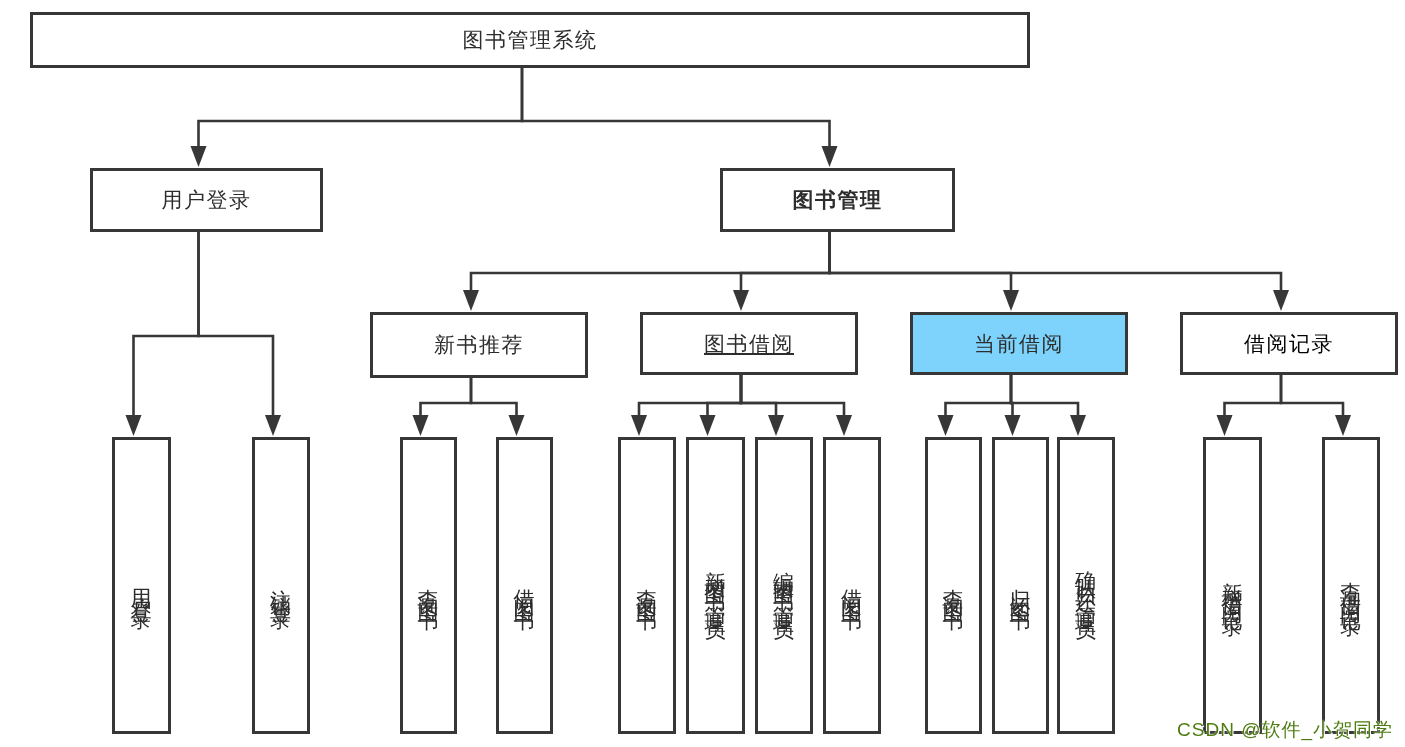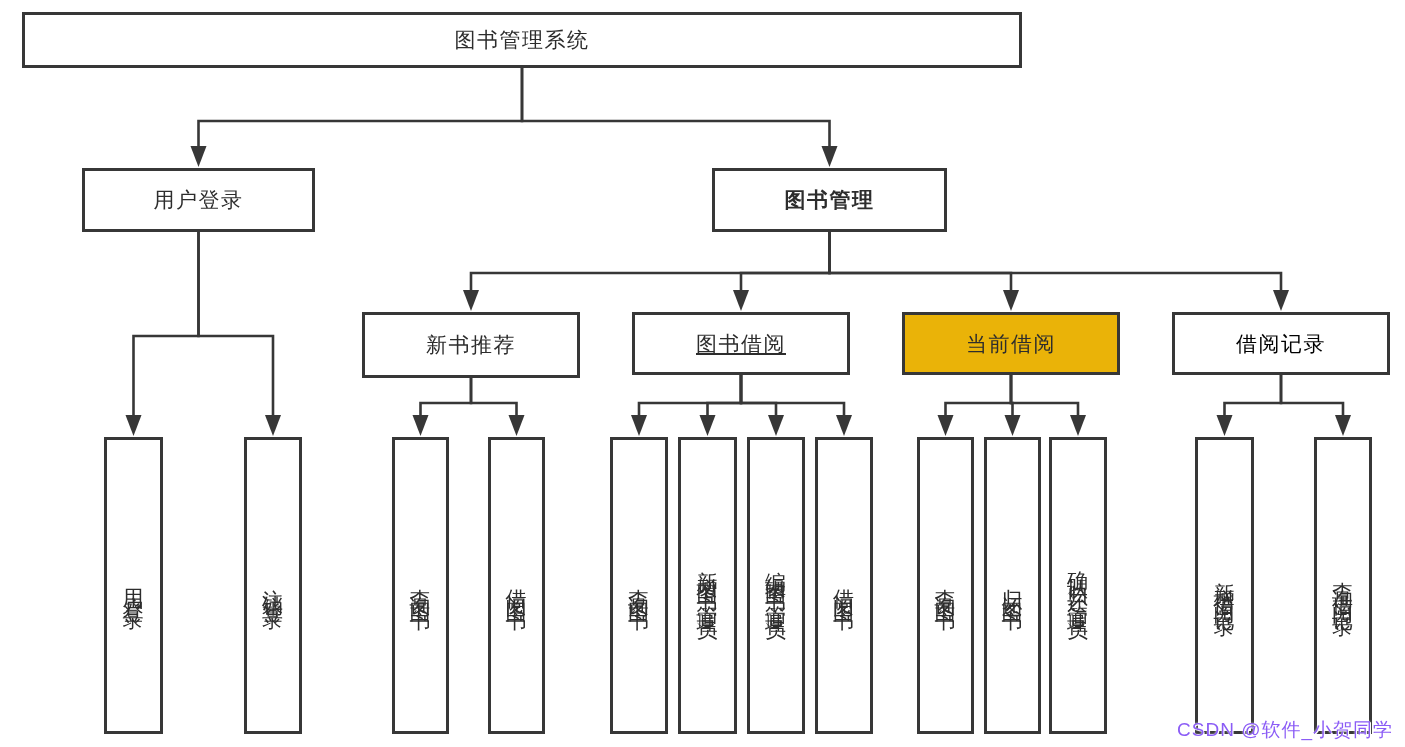--- a/index.html
+++ b/index.html
@@ -16,20 +16,21 @@
     box-sizing:border-box;
     border:3px solid #373737;
     background:#ffffff;
     color:#2d2d2d;
     display:flex;
     align-items:center;
     justify-content:center;
     font-size:21px;
     line-height:1.1;
     z-index:2;
+    margin-left:8px;
   }
   .node.h{letter-spacing:1.5px;white-space:nowrap;}
   .node.v{
     writing-mode:vertical-rl;
     text-orientation:mixed;
     letter-spacing:7px;
     line-height:1;
     padding:4px 0;
   }
   .watermark{
@@ -87,30 +88,30 @@
       <polygon points="1216.5,415 1232.5,415 1224.5,436" fill="#373737"></polygon>
       <path d="M 1281 375 V 403 H 1343 V 419" fill="none" stroke="#373737" stroke-width="2.6"></path>
       <polygon points="1335,415 1351,415 1343,436" fill="#373737"></polygon>
     </svg>
   <div id="nodes">
       <div class="node h" style="left: 22px; top: 12px; width: 1000px; height: 56px; border-color: rgb(55, 55, 55); color: rgb(45, 45, 45); background: rgb(255, 255, 255);">图书管理系统</div>
       <div class="node h" style="left: 82px; top: 168px; width: 233px; height: 64px; border-color: rgb(55, 55, 55); color: rgb(45, 45, 45); background: rgb(255, 255, 255);">用户登录</div>
       <div class="node h" style="left: 712px; top: 168px; width: 235px; height: 64px; border-color: rgb(55, 55, 55); color: rgb(45, 45, 45); background: rgb(255, 255, 255); font-weight: bold;">图书管理</div>
       <div class="node h" style="left: 362px; top: 312px; width: 218px; height: 66px; border-color: rgb(55, 55, 55); color: rgb(45, 45, 45); background: rgb(255, 255, 255);">新书推荐</div>
       <div class="node h" style="left: 632px; top: 312px; width: 218px; height: 63px; border-color: rgb(55, 55, 55); color: rgb(45, 45, 45); background: rgb(255, 255, 255); text-decoration: underline;">图书借阅</div>
-      <div class="node h" style="left: 902px; top: 312px; width: 218px; height: 63px; border-color: rgb(55, 55, 55); color: rgb(45, 45, 45); background: #eab308;">当前借阅</div>
+      <div class="node h" style="left: 902px; top: 312px; width: 218px; height: 63px; border-color: rgb(55, 55, 55); color: rgb(45, 45, 45); background: #7dd3fc;">当前借阅</div>
       <div class="node h" style="left: 1172px; top: 312px; width: 218px; height: 63px; border-color: rgb(55, 55, 55); color: #000000; background: rgb(255, 255, 255);">借阅记录</div>
       <div class="node v" style="left: 104px; top: 437px; width: 59px; height: 297px; border-color: rgb(55, 55, 55); color: rgb(45, 45, 45); background: rgb(255, 255, 255);">用户登录</div>
       <div class="node v" style="left: 244px; top: 437px; width: 58px; height: 297px; border-color: rgb(55, 55, 55); color: rgb(45, 45, 45); background: rgb(255, 255, 255);">注销登录</div>
       <div class="node v" style="left: 392px; top: 437px; width: 57px; height: 297px; border-color: rgb(55, 55, 55); color: rgb(45, 45, 45); background: rgb(255, 255, 255);">查询图书</div>
       <div class="node v" style="left: 488px; top: 437px; width: 57px; height: 297px; border-color: rgb(55, 55, 55); color: rgb(45, 45, 45); background: rgb(255, 255, 255);">借阅图书</div>
       <div class="node v" style="left: 610px; top: 437px; width: 58px; height: 297px; border-color: rgb(55, 55, 55); color: rgb(45, 45, 45); background: rgb(255, 255, 255);">查询图书</div>
       <div class="node v" style="left: 678px; top: 437px; width: 59px; height: 297px; border-color: rgb(55, 55, 55); color: rgb(45, 45, 45); background: rgb(255, 255, 255);">新增图书（管理员）</div>
       <div class="node v" style="left: 747px; top: 437px; width: 58px; height: 297px; border-color: rgb(55, 55, 55); color: rgb(45, 45, 45); background: rgb(255, 255, 255);">编辑图书（管理员）</div>
       <div class="node v" style="left: 815px; top: 437px; width: 58px; height: 297px; border-color: rgb(55, 55, 55); color: rgb(45, 45, 45); background: rgb(255, 255, 255);">借阅图书</div>
       <div class="node v" style="left: 917px; top: 437px; width: 57px; height: 297px; border-color: rgb(55, 55, 55); color: rgb(45, 45, 45); background: rgb(255, 255, 255);">查询图书</div>
       <div class="node v" style="left: 984px; top: 437px; width: 57px; height: 297px; border-color: rgb(55, 55, 55); color: rgb(45, 45, 45); background: rgb(255, 255, 255);">归还图书</div>
       <div class="node v" style="left: 1049px; top: 437px; width: 58px; height: 297px; border-color: rgb(55, 55, 55); color: rgb(45, 45, 45); background: rgb(255, 255, 255);">确认归还（管理员）</div>
       <div class="node v" style="left: 1195px; top: 437px; width: 59px; height: 297px; border-color: rgb(55, 55, 55); color: rgb(45, 45, 45); background: rgb(255, 255, 255);">新增借阅记录</div>
       <div class="node v" style="left: 1314px; top: 437px; width: 58px; height: 297px; border-color: rgb(55, 55, 55); color: rgb(45, 45, 45); background: rgb(255, 255, 255);">查询借阅记录</div>
     </div>
-  <div class="watermark" style="color: #8b5cf6;">CSDN @软件_小贺同学</div>
+  <div class="watermark" style="color: #4d7c0f;">CSDN @软件_小贺同学</div>
 </div>
 
 </body></html>

